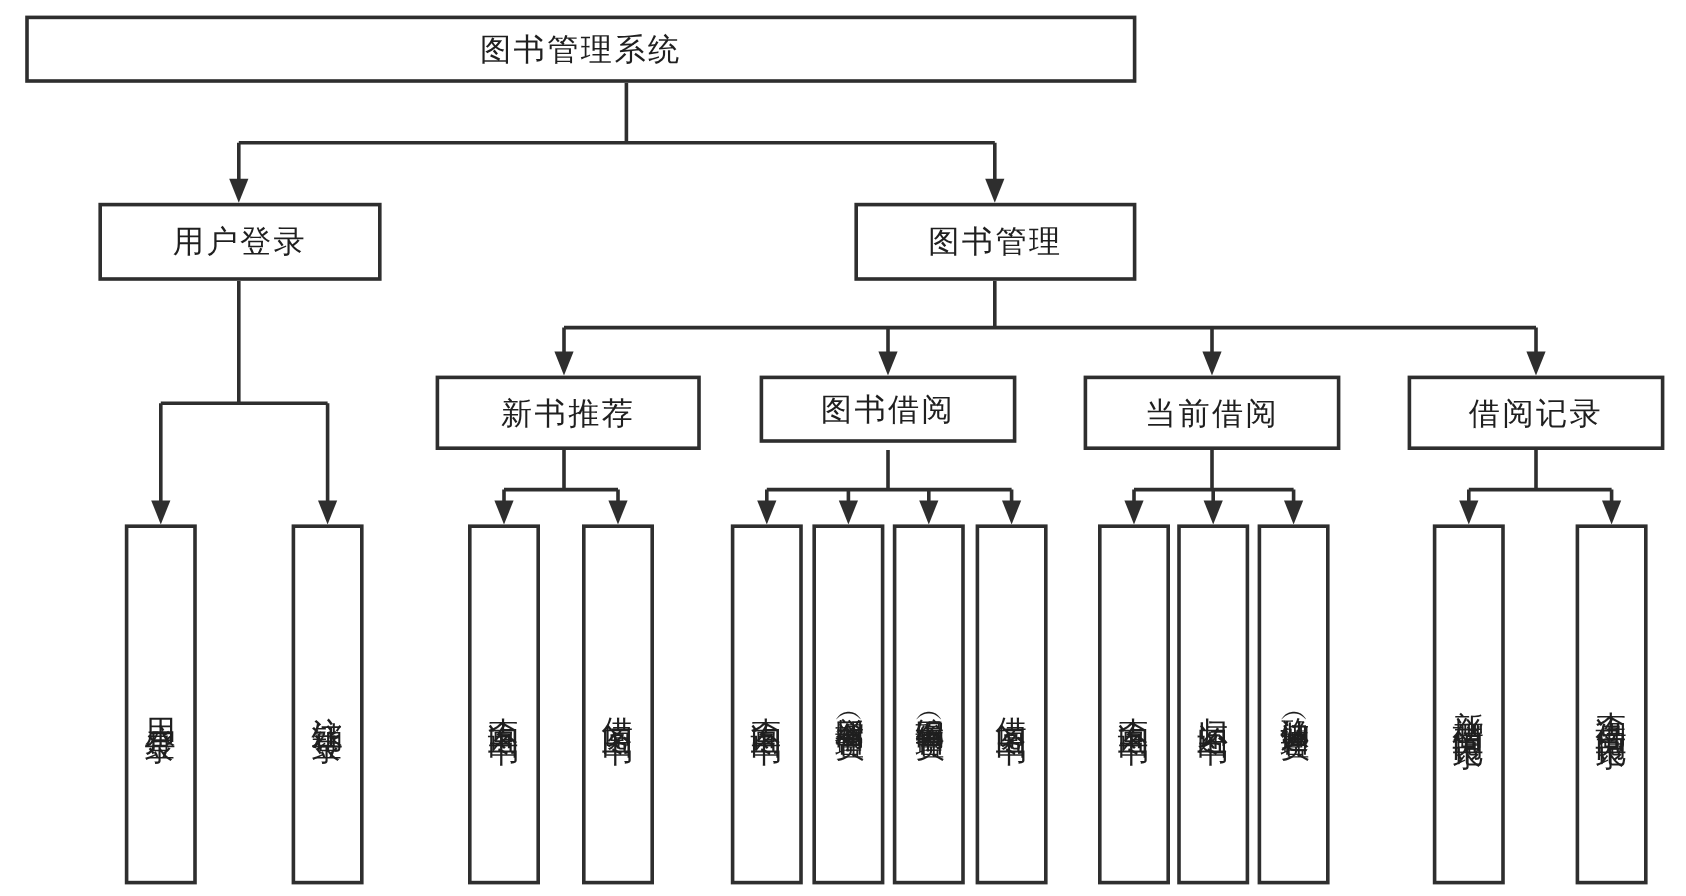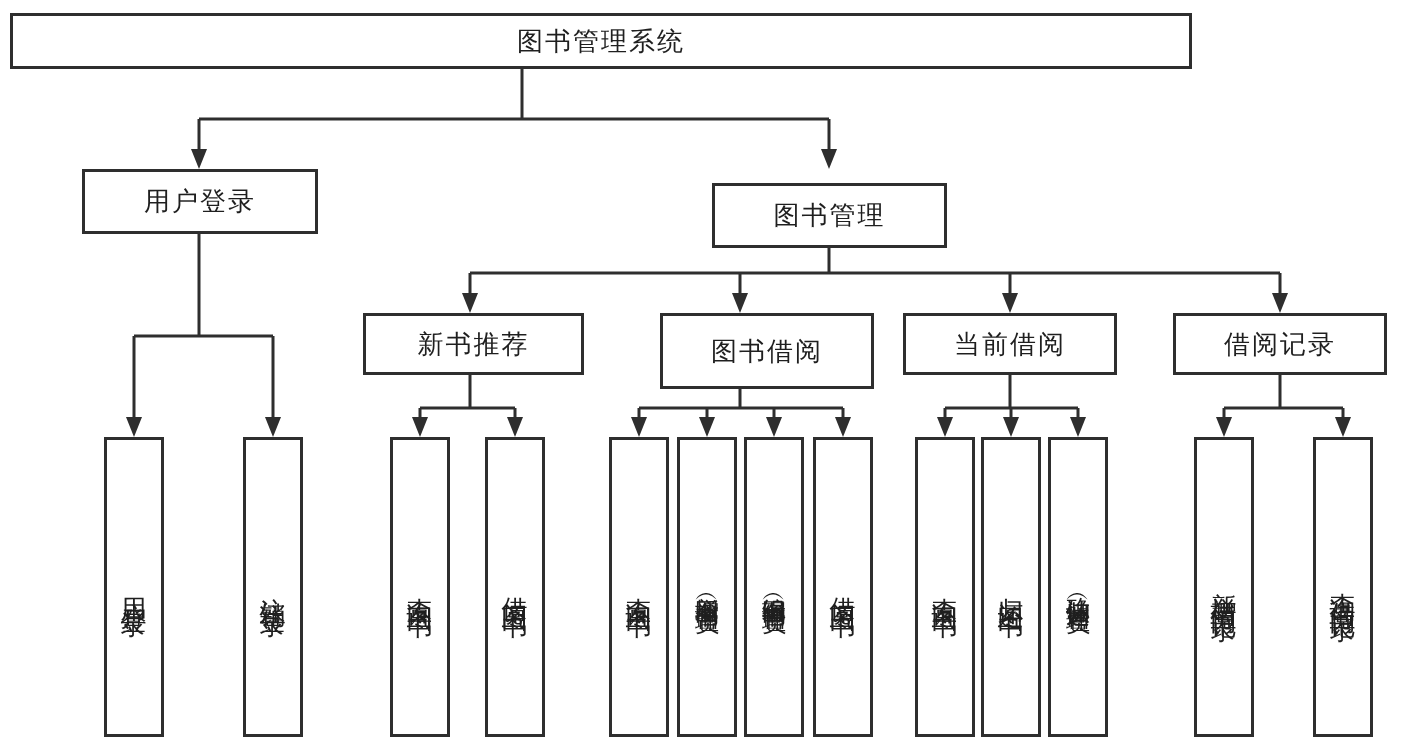--- a/index.html
+++ b/index.html
@@ -89,27 +89,27 @@
     <path d="M1010 375 L1010 408 M945 408 L1078 408 M945 408 L945 420 M1011 408 L1011 420 M1078 408 L1078 420"></path>
     <polygon points="937,417 953,417 945,437"></polygon>
     <polygon points="1003,417 1019,417 1011,437"></polygon>
     <polygon points="1070,417 1086,417 1078,437"></polygon>
 
     <path d="M1280 375 L1280 408 M1224 408 L1343 408 M1224 408 L1224 420 M1343 408 L1343 420"></path>
     <polygon points="1216,417 1232,417 1224,437"></polygon>
     <polygon points="1335,417 1351,417 1343,437"></polygon>
   </svg>
 
-  <div class="node h" style="left:10px; top:13px; width:1182px; height:56px">图书管理系统</div>
+  <div class="node h" style="left:21px; top:13px; width:926px; height:56px">图书管理系统</div>
 
   <div class="node h" style="left:82px; top:169px; width:236px; height:65px">用户登录</div>
-  <div class="node h" style="left:712px; top:183px; width:235px; height:65px">图书管理</div>
+  <div class="node h" style="left:712px; top:169px; width:235px; height:65px">图书管理</div>
 
   <div class="node h" style="left:363px; top:313px; width:221px; height:62px">新书推荐</div>
-  <div class="node h" style="left:660px; top:313px; width:214px; height:76px">图书借阅</div>
+  <div class="node h" style="left:633px; top:313px; width:214px; height:56px">图书借阅</div>
   <div class="node h" style="left:903px; top:313px; width:214px; height:62px">当前借阅</div>
   <div class="node h" style="left:1173px; top:313px; width:214px; height:62px">借阅记录</div>
 
   <div class="node v" style="left:104px; top:437px; width:60px; height:300px">
     <span>用户登录</span>
   </div>
   <div class="node v" style="left:243px; top:437px; width:60px; height:300px">
     <span>注销登录</span>
   </div>
 

